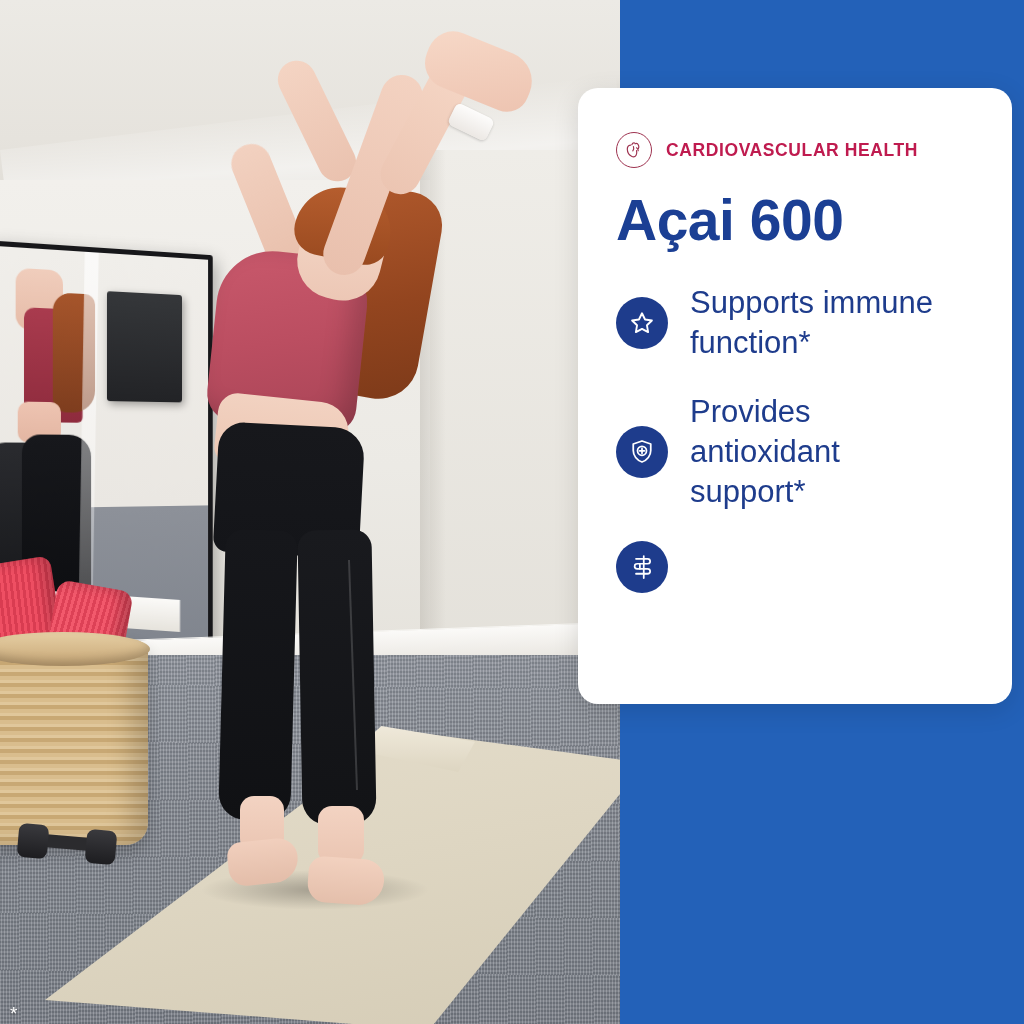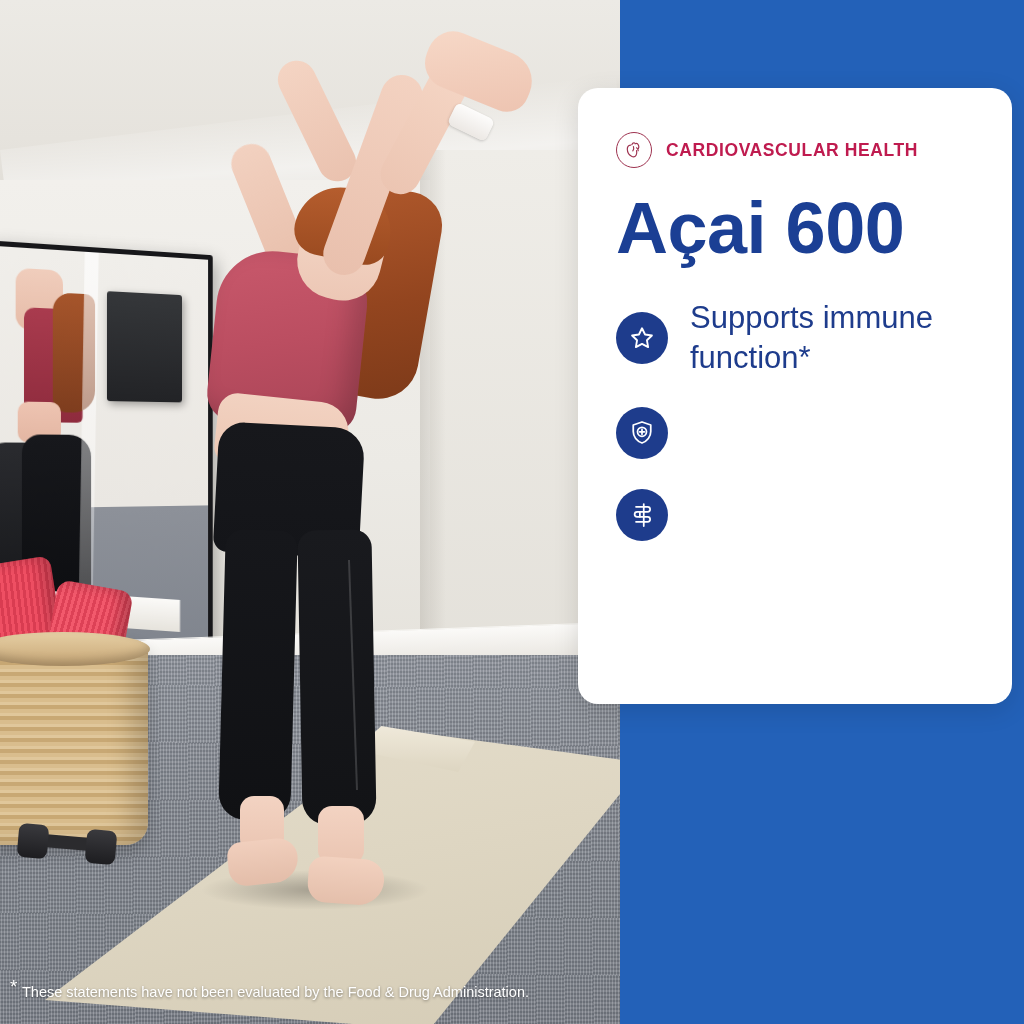--- a/index.html
+++ b/index.html
@@ -308,21 +308,21 @@
     border:1.6px solid #9e3350;
     display:flex; align-items:center; justify-content:center;
     flex:0 0 auto;
   }
   .eyebrow-text {
     color:#c2185b; color:#bf1b4f;
     font-size:17.5px; font-weight:bold; letter-spacing:.6px;
   }
   .title {
     margin-top:24px;
-    color:#1b3f94; font-size:72px; font-weight:bold; letter-spacing:-.5px;
+    color:#1b3f94; font-size:57px; font-weight:bold; letter-spacing:-.5px;
     line-height:1;
   }
   .benefits { margin-top:34px; }
   .benefit { display:flex; align-items:center; gap:22px; margin-bottom:30px; }
   .benefit:last-child { margin-bottom:0; }
   .bicon {
     width:52px; height:52px; border-radius:50%;
     background:#1e3c8c;
     display:flex; align-items:center; justify-content:center;
     flex:0 0 auto;
@@ -389,21 +389,20 @@
   <div class="w head"></div>
   <div class="w hair-top"></div>
   <div class="w arm-r2"></div>
   <div class="w arm-l"></div>
   <div class="w arm-l2"></div>
   <div class="w hands"></div>
   <div class="w watch"></div>
 
   <div class="disclaimer">
     <span class="star">*</span>
-    <div>These statements have not been evaluated by the Food &amp; Drug Administration.</div>
   </div>
 </div>
 
 <div class="bluepanel"></div>
 
 <div class="card">
 
   <div class="eyebrow">
     <span class="heart-circle">
       <svg width="22" height="22" viewBox="0 0 24 24" fill="none" stroke="#9e3350" stroke-width="1.3" stroke-linecap="round" stroke-linejoin="round">
@@ -431,20 +430,21 @@
     </div>
 
     <div class="benefit">
       <span class="bicon">
         <svg width="30" height="30" viewBox="0 0 24 24" fill="none" stroke="#ffffff" stroke-width="1.4" stroke-linejoin="round" stroke-linecap="round">
           <path d="M12 3.2l7 2.4v5.2c0 4.1-2.8 7.9-7 9.2-4.2-1.3-7-5.1-7-9.2V5.6z"></path>
           <circle cx="12" cy="11" r="3.6"></circle>
           <path d="M12 9.1v3.8M10.1 11h3.8"></path>
         </svg>
       </span>
+      <span class="btext">Provides antioxidant support*</span>
     </div>
 
     <div class="benefit">
       <span class="bicon">
         <svg width="30" height="30" viewBox="0 0 24 24" fill="none" stroke="#ffffff" stroke-width="1.4" stroke-linecap="round" stroke-linejoin="round">
           <path d="M13.4 3.2v17.6"></path>
           <path d="M13.4 5.4h3.1a2 2 0 0 1 0 4H8.1a2 2 0 0 0 0 4h8.4a2 2 0 0 1 0 4h-3.1"></path>
           <path d="M10.3 9.4v4"></path>
           <path d="M7.2 5.4h6.2"></path>
           <path d="M7.2 17.4h6.2"></path>

